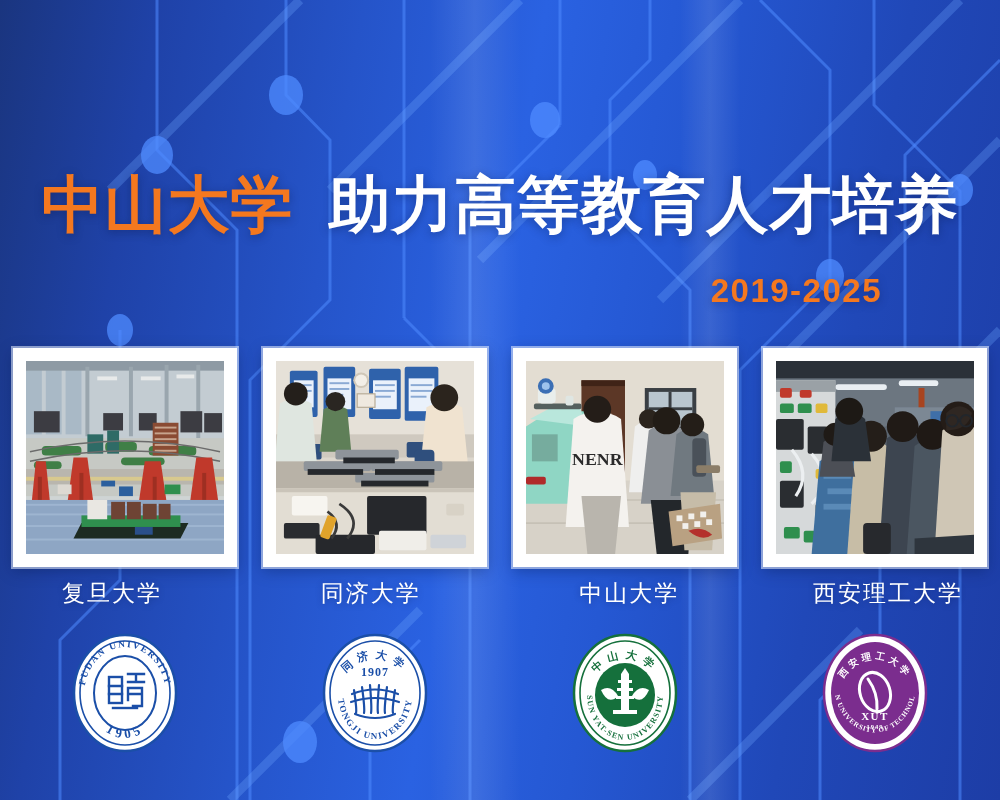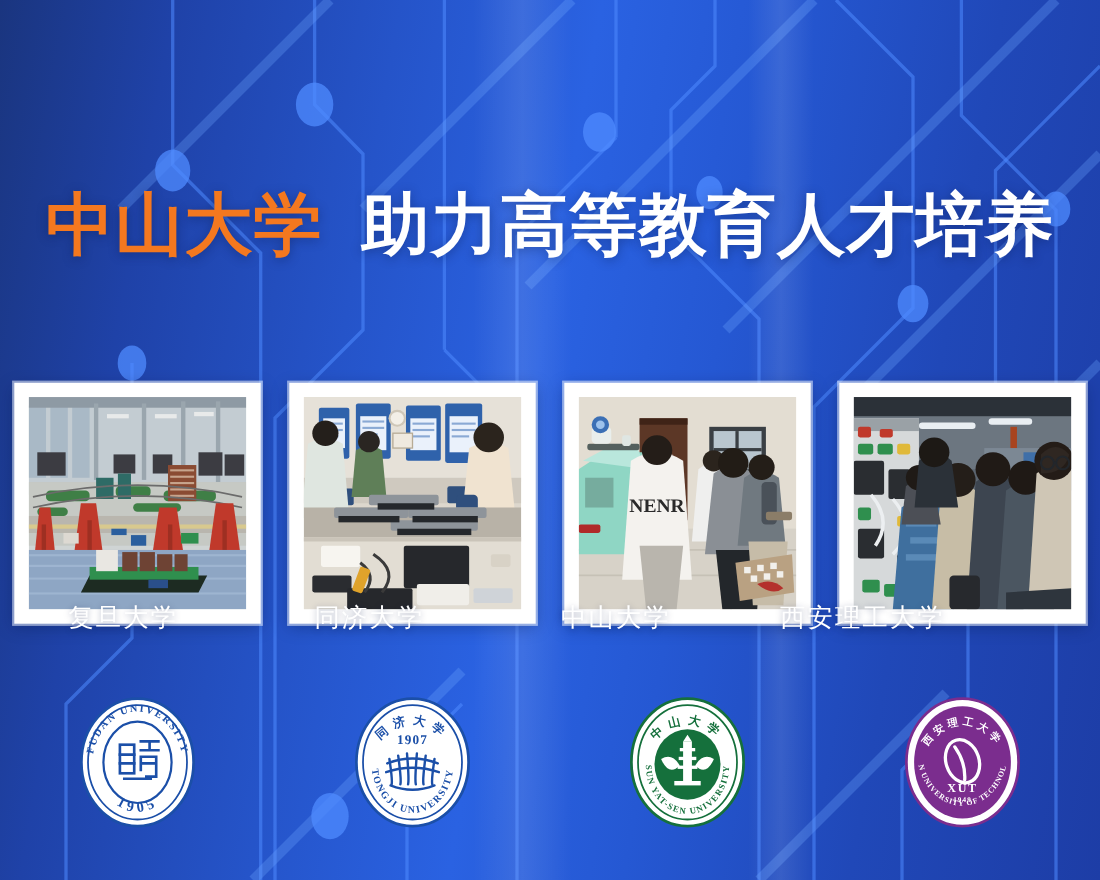--- a/index.html
+++ b/index.html
@@ -50,22 +50,22 @@
     box-shadow: 0 0 0 2px rgba(235,242,255,.55), 0 4px 14px rgba(6,20,62,.35);
   }
   .photo-inner {
     width: 100%; height: 100%;
     position: relative; overflow: hidden;
   }
   .photo-inner svg { display: block; width: 100%; height: 100%; }
 
   
   .caption-row {
-    position: absolute; left: 0; top: 546px; width: 1000px;
-    display: flex; justify-content: flex-start; font-family: Liberation Serif, serif;
+    position: absolute; left: 0; top: 578px; width: 1000px;
+    display: flex; justify-content: space-between; font-family: Liberation Serif, serif;
   }
   .caption {
     width: 224px; text-align: center;
     color: #ffffff; font-size: 23px; letter-spacing: 2px;
     text-shadow: 0 1px 6px rgba(8,24,72,.35);
   }
 
   
   .logo-row {
     position: absolute; left: 0; top: 632px; width: 1000px;
@@ -127,20 +127,21 @@
       <rect x="430" y="0" width="90" height="800"></rect>
       <rect x="680" y="0" width="60" height="800"></rect>
     </g>
   </svg>
 
   <div class="title-wrap">
     <div class="main-title">
       <span class="t-orange">中山大学</span><span class="t-white">助力高等教育人才培养</span>
     </div>
   </div>
+  <div class="subtitle">2019-2025</div>
 
   <div class="photo-row">
 
     <div class="photo-card">
       <div class="photo-inner">
         <svg viewBox="0 0 100 100" preserveAspectRatio="none" aria-hidden="true">
           <rect width="100" height="100" fill="#cfd4d4"></rect>
           <rect width="100" height="46" fill="#c3ccd2"></rect>
           <g fill="#a9b9c6">
             <rect x="0" y="4" width="8" height="34"></rect>

